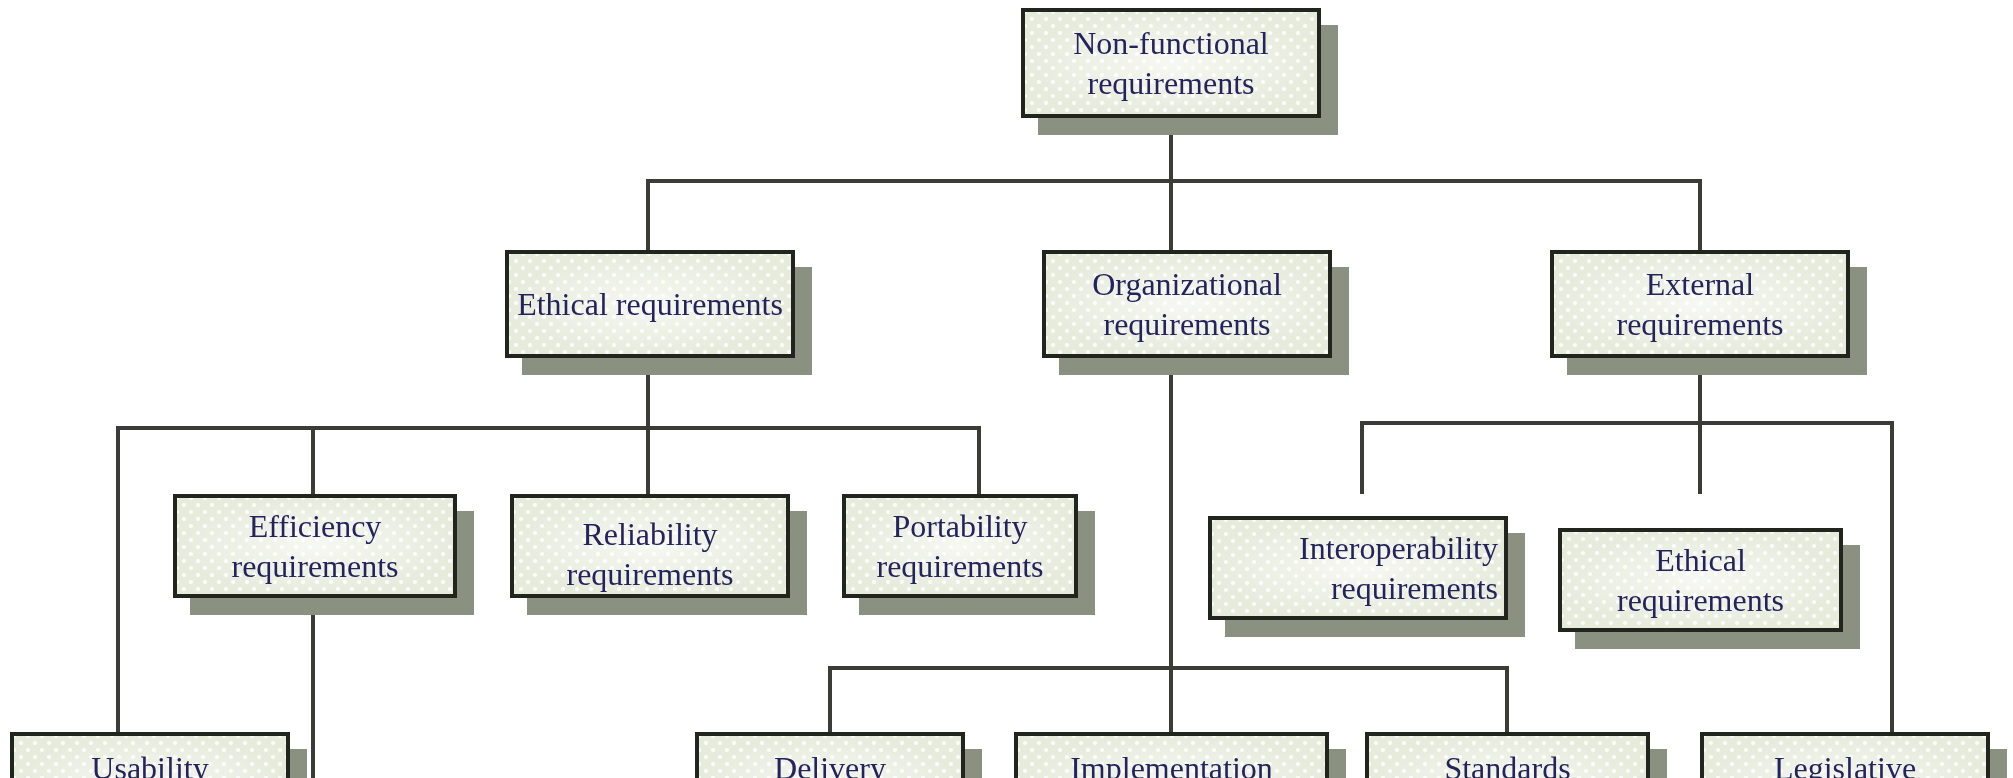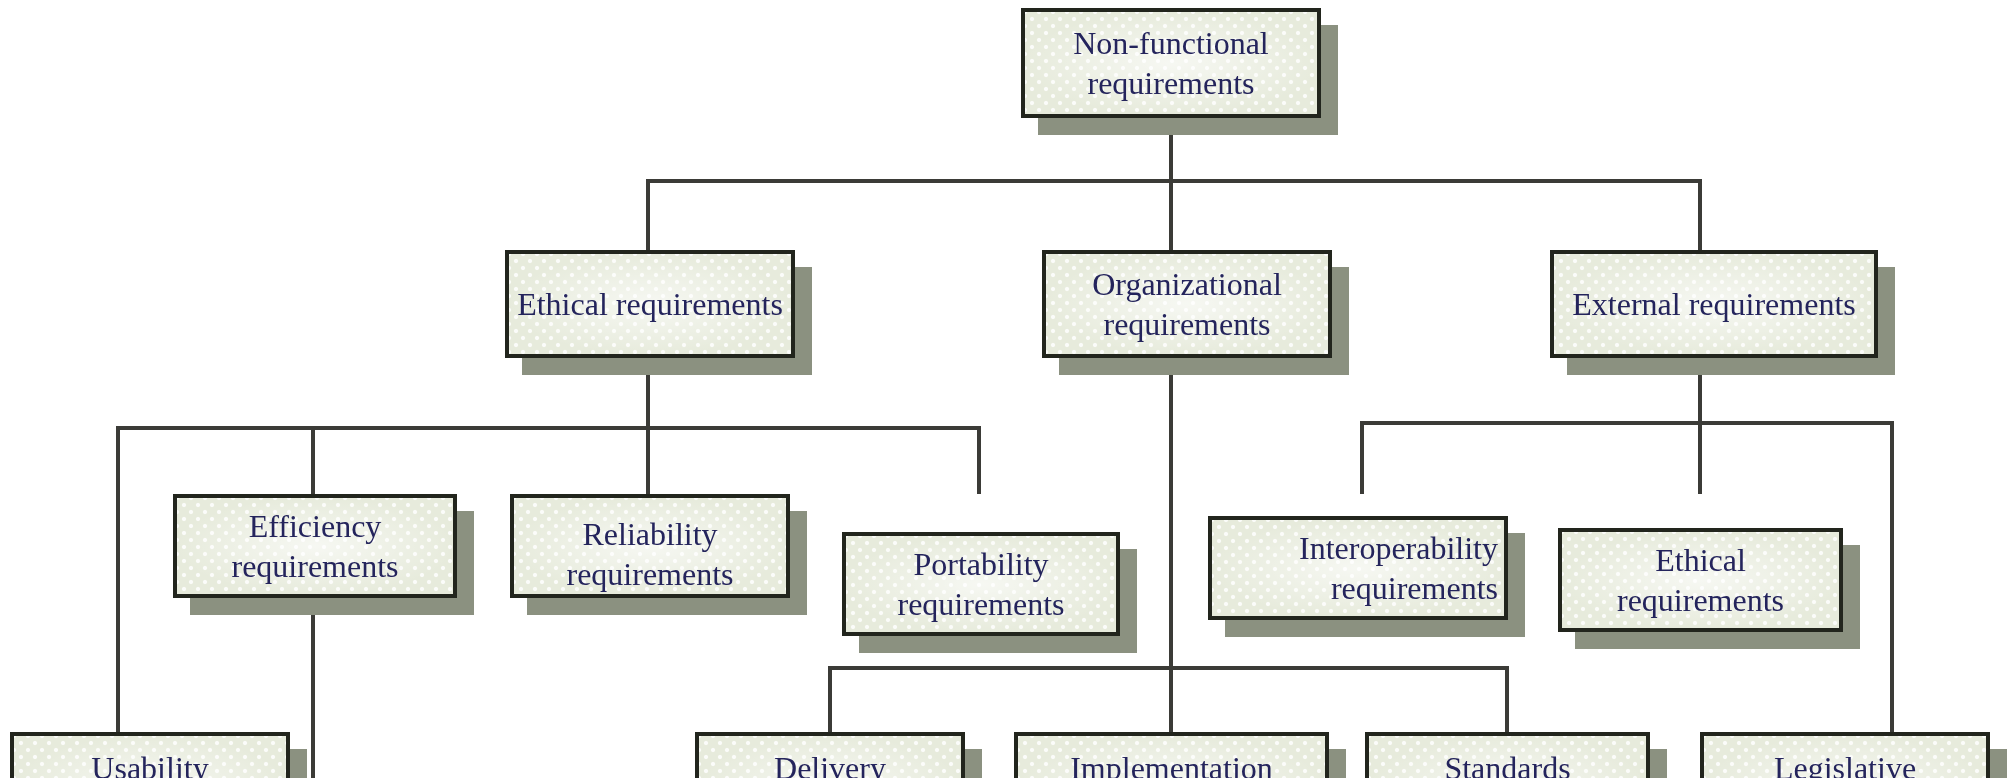--- a/index.html
+++ b/index.html
@@ -70,31 +70,31 @@
   <div class="node" style="left:1021px;top:8px;width:300px;height:110px;">
     <span class="lbl">Non-functional requirements</span>
   </div>
 
   <div class="node" style="left:505px;top:250px;width:290px;height:108px;">
     <span class="lbl">Ethical requirements</span>
   </div>
   <div class="node" style="left:1042px;top:250px;width:290px;height:108px;">
     <span class="lbl">Organizational requirements</span>
   </div>
-  <div class="node" style="left:1550px;top:250px;width:328px;height:108px;">
+  <div class="node" style="left:1550px;top:250px;width:300px;height:108px;">
     <span class="lbl">External requirements</span>
   </div>
 
   <div class="node" style="left:173px;top:494px;width:284px;height:104px;justify-content:flex-end;">
     <span class="lbl">Efficiency requirements</span>
   </div>
   <div class="node" style="left:510px;top:494px;width:280px;height:104px;align-items:flex-end;">
     <span class="lbl">Reliability requirements</span>
   </div>
-  <div class="node" style="left:842px;top:494px;width:278px;height:104px;margin-top:38px;">
+  <div class="node" style="left:842px;top:494px;width:236px;height:104px;">
     <span class="lbl">Portability requirements</span>
   </div>
   <div class="node" style="left:1208px;top:516px;width:300px;height:104px;text-align:right;">
     <span class="lbl">Interoperability requirements</span>
   </div>
   <div class="node" style="left:1558px;top:494px;width:285px;height:104px;margin-top:34px;">
     <span class="lbl">Ethical requirements</span>
   </div>
 
   <div class="node cut" style="left:10px;top:732px;width:280px;height:110px;">

